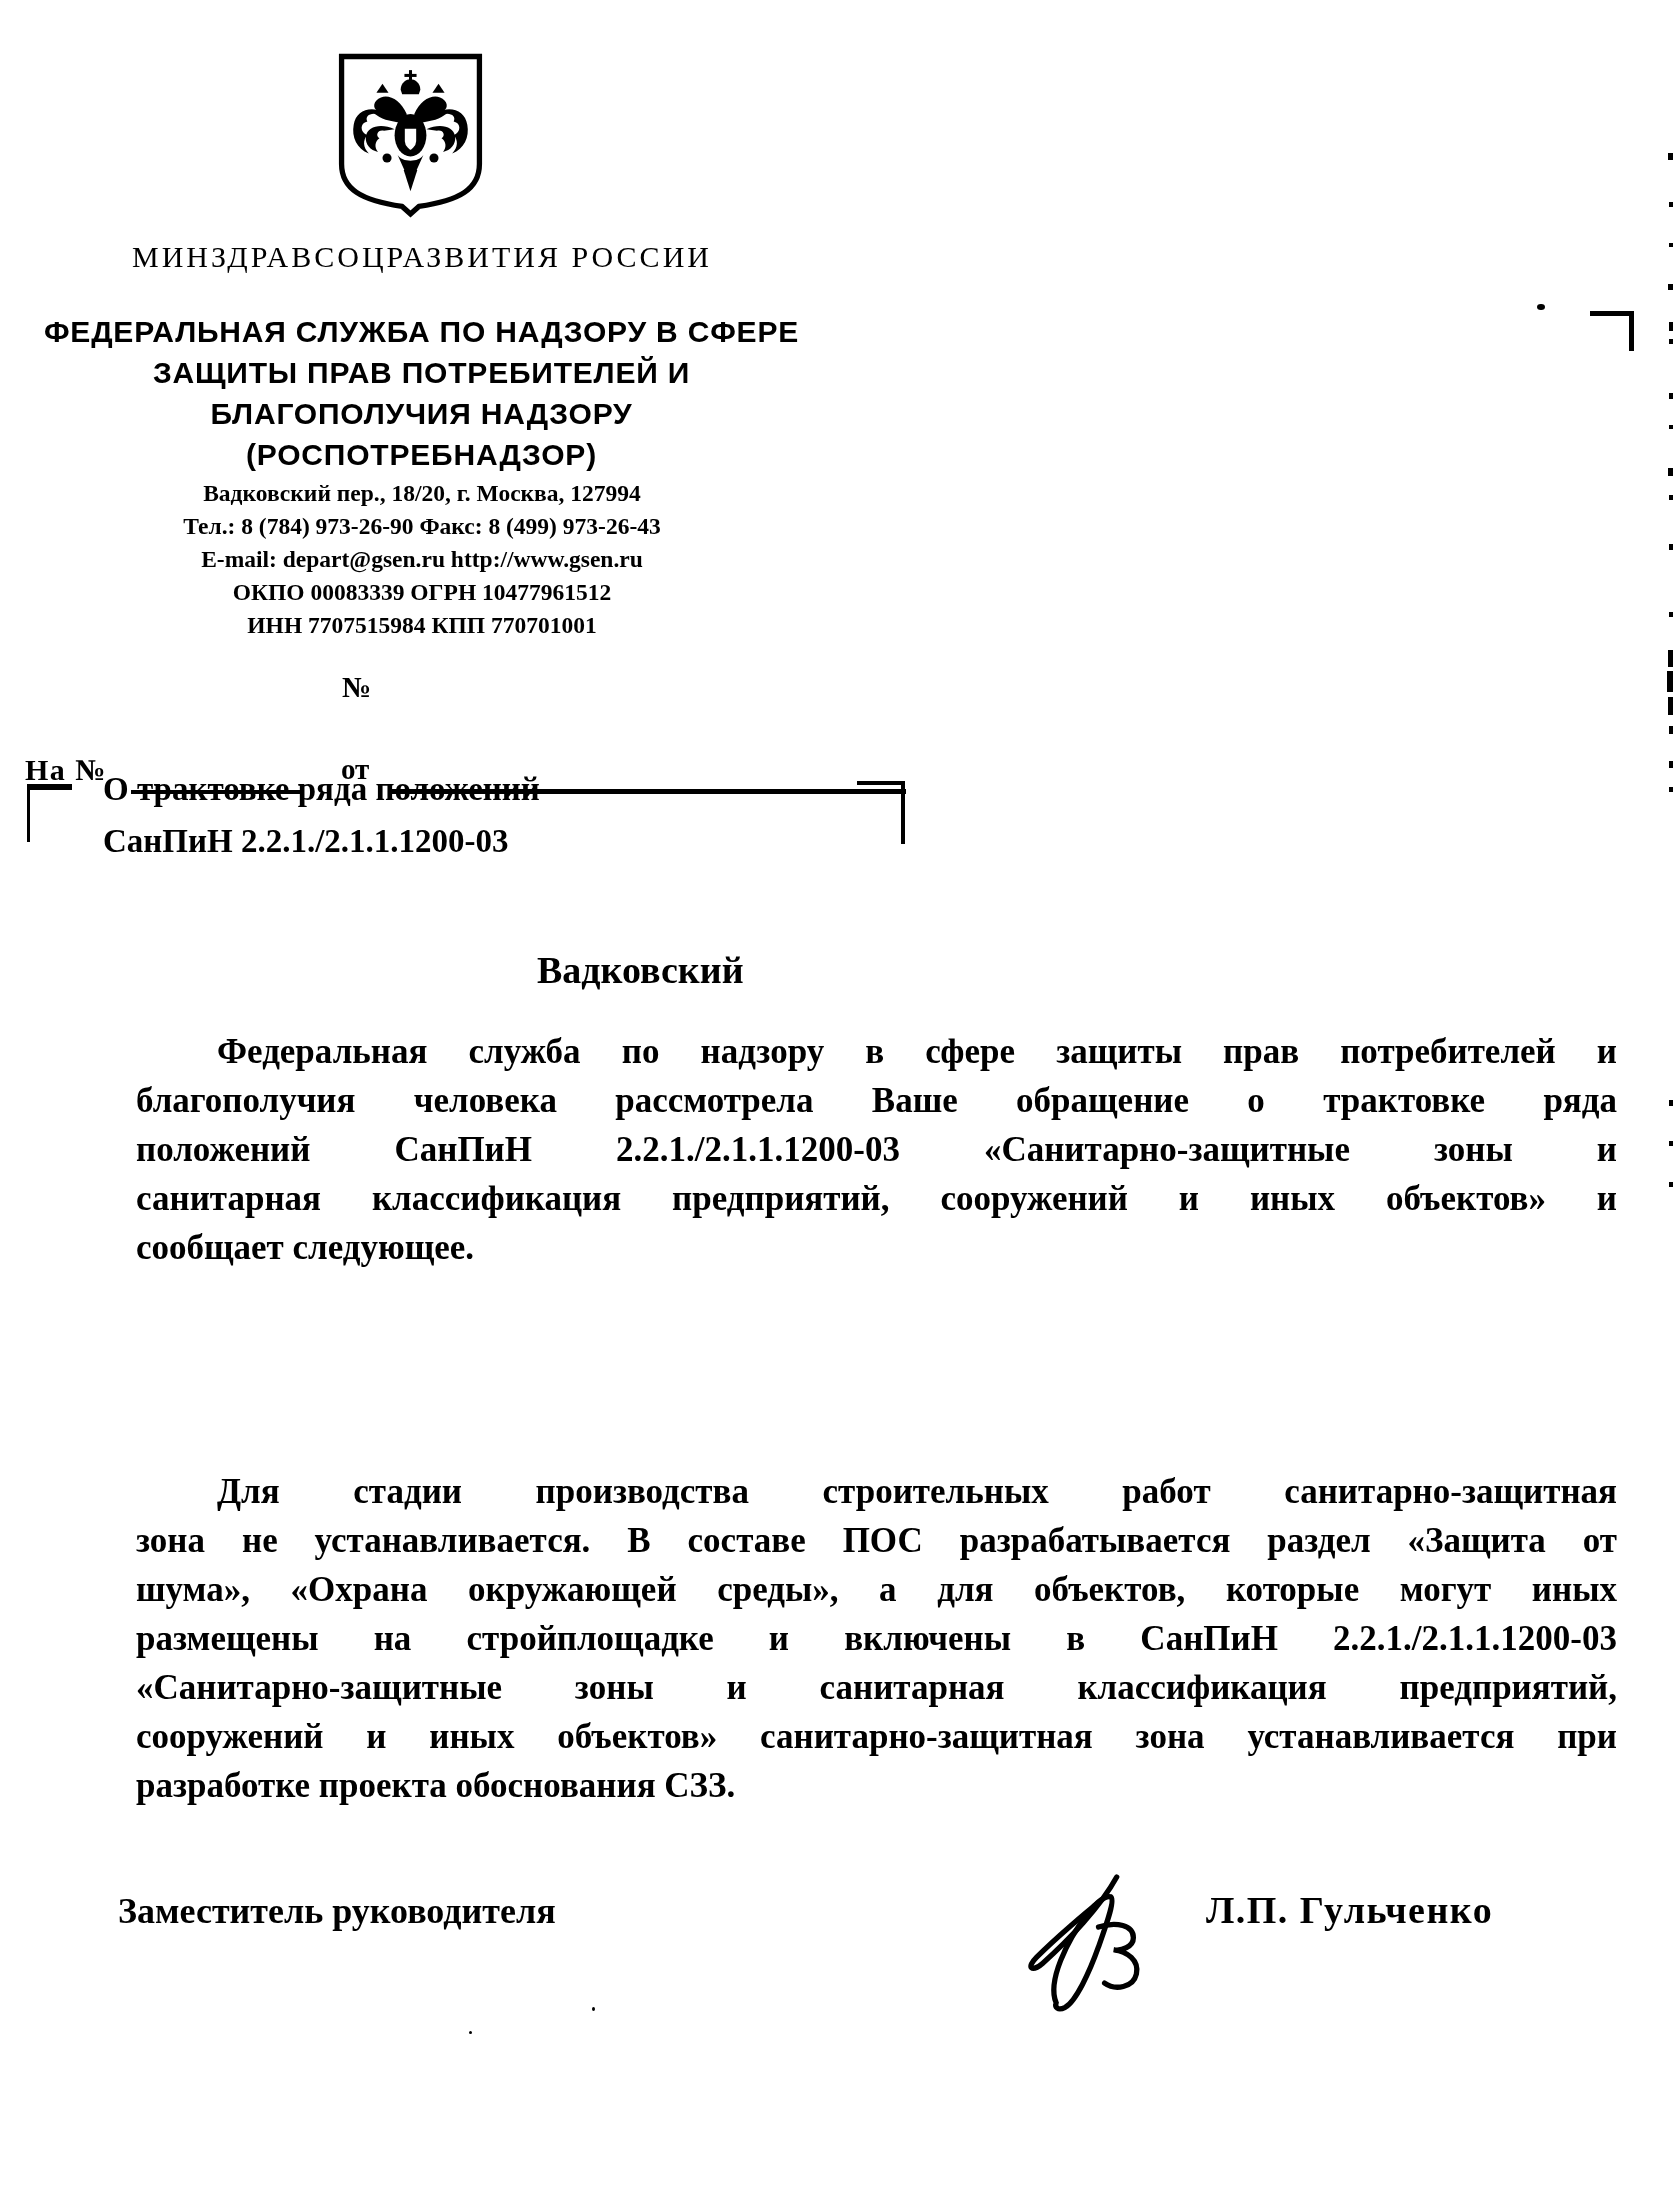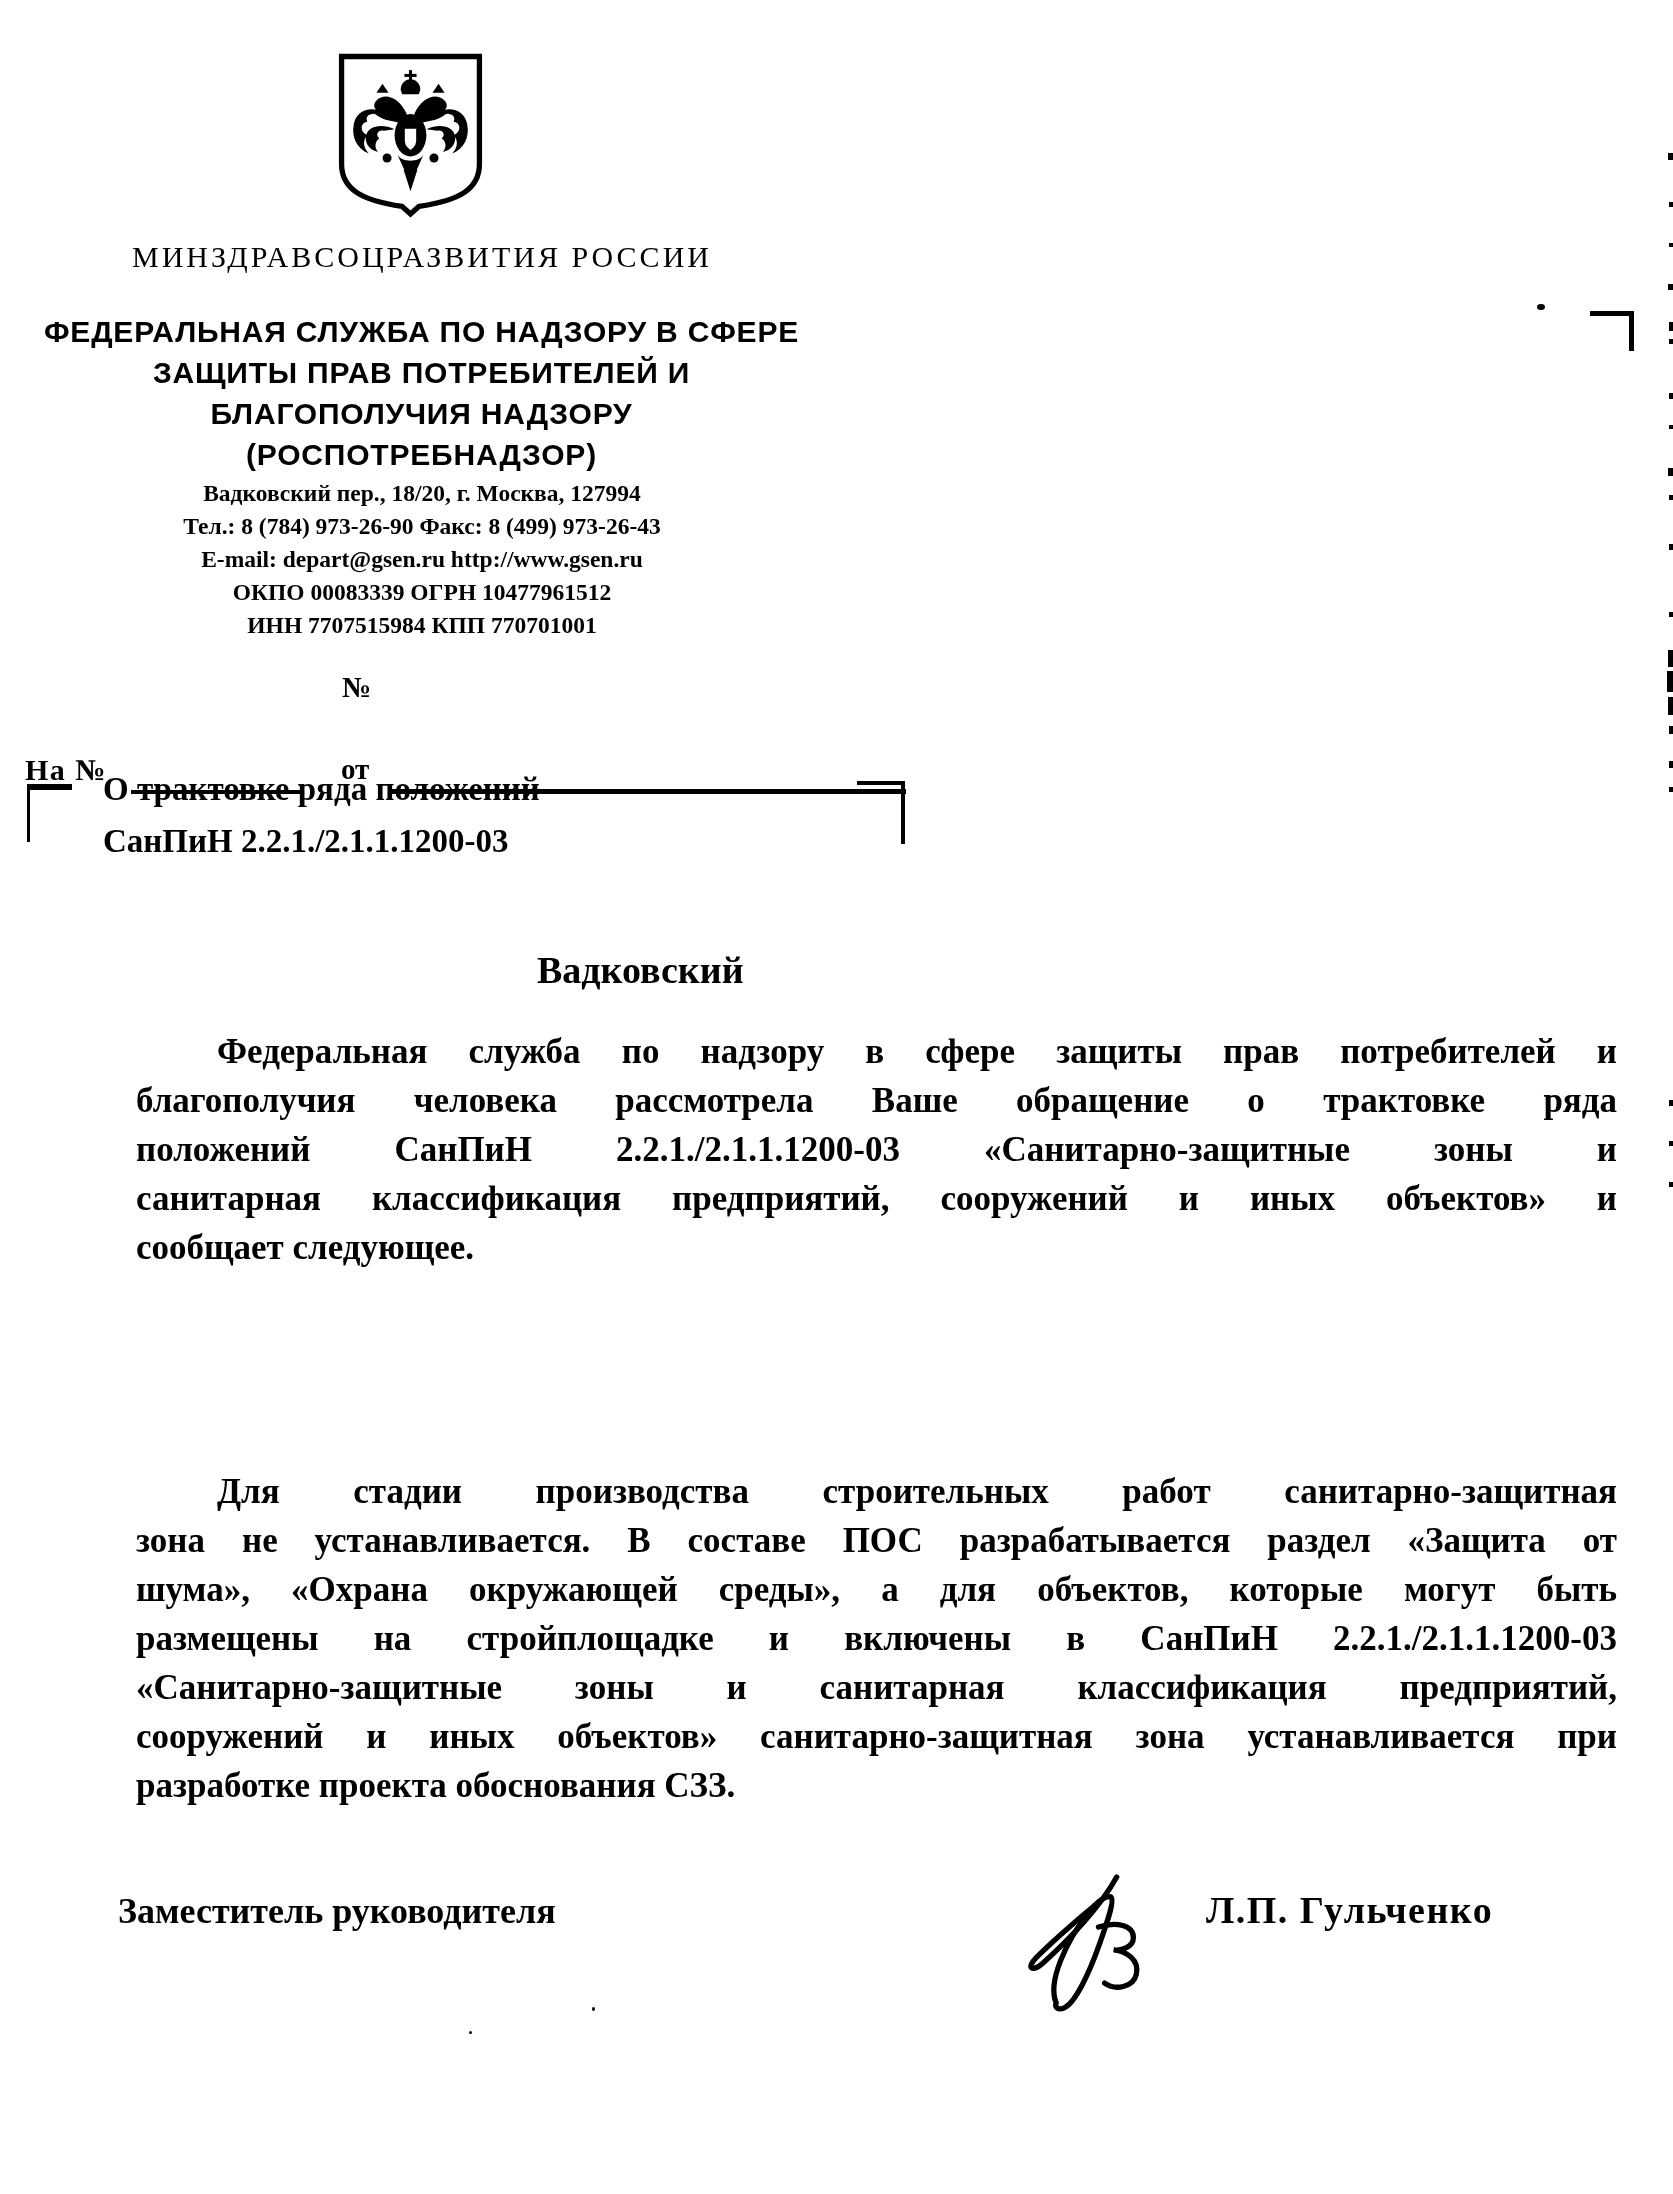--- a/index.html
+++ b/index.html
@@ -180,21 +180,21 @@
     <div class="bline first">Федеральная служба по надзору в сфере защиты прав потребителей и</div>
     <div class="bline">благополучия человека рассмотрела Ваше обращение о трактовке ряда</div>
     <div class="bline">положений СанПиН 2.2.1./2.1.1.1200-03 «Санитарно-защитные зоны и</div>
     <div class="bline">санитарная классификация предприятий, сооружений и иных объектов» и</div>
     <div class="bline last">сообщает следующее.</div>
   </div>
 
   <div class="para para2">
     <div class="bline first">Для стадии производства строительных работ санитарно-защитная</div>
     <div class="bline">зона не устанавливается. В составе ПОС разрабатывается раздел «Защита от</div>
-    <div class="bline">шума», «Охрана окружающей среды», а для объектов, которые могут быть</div>
+    <div class="bline">шума», «Охрана окружающей среды», а для объектов, которые могут иных</div>
     <div class="bline">размещены на стройплощадке и включены в СанПиН 2.2.1./2.1.1.1200-03</div>
     <div class="bline">«Санитарно-защитные зоны и санитарная классификация предприятий,</div>
     <div class="bline">сооружений и иных объектов» санитарно-защитная зона устанавливается при</div>
     <div class="bline last">разработке проекта обоснования СЗЗ.</div>
   </div>
 
   <div class="sig-title">Заместитель руководителя</div>
   <div class="sig-script">
     <svg viewBox="0 0 240 210">
       <g fill="none" stroke="#000" stroke-width="7" stroke-linecap="round">

